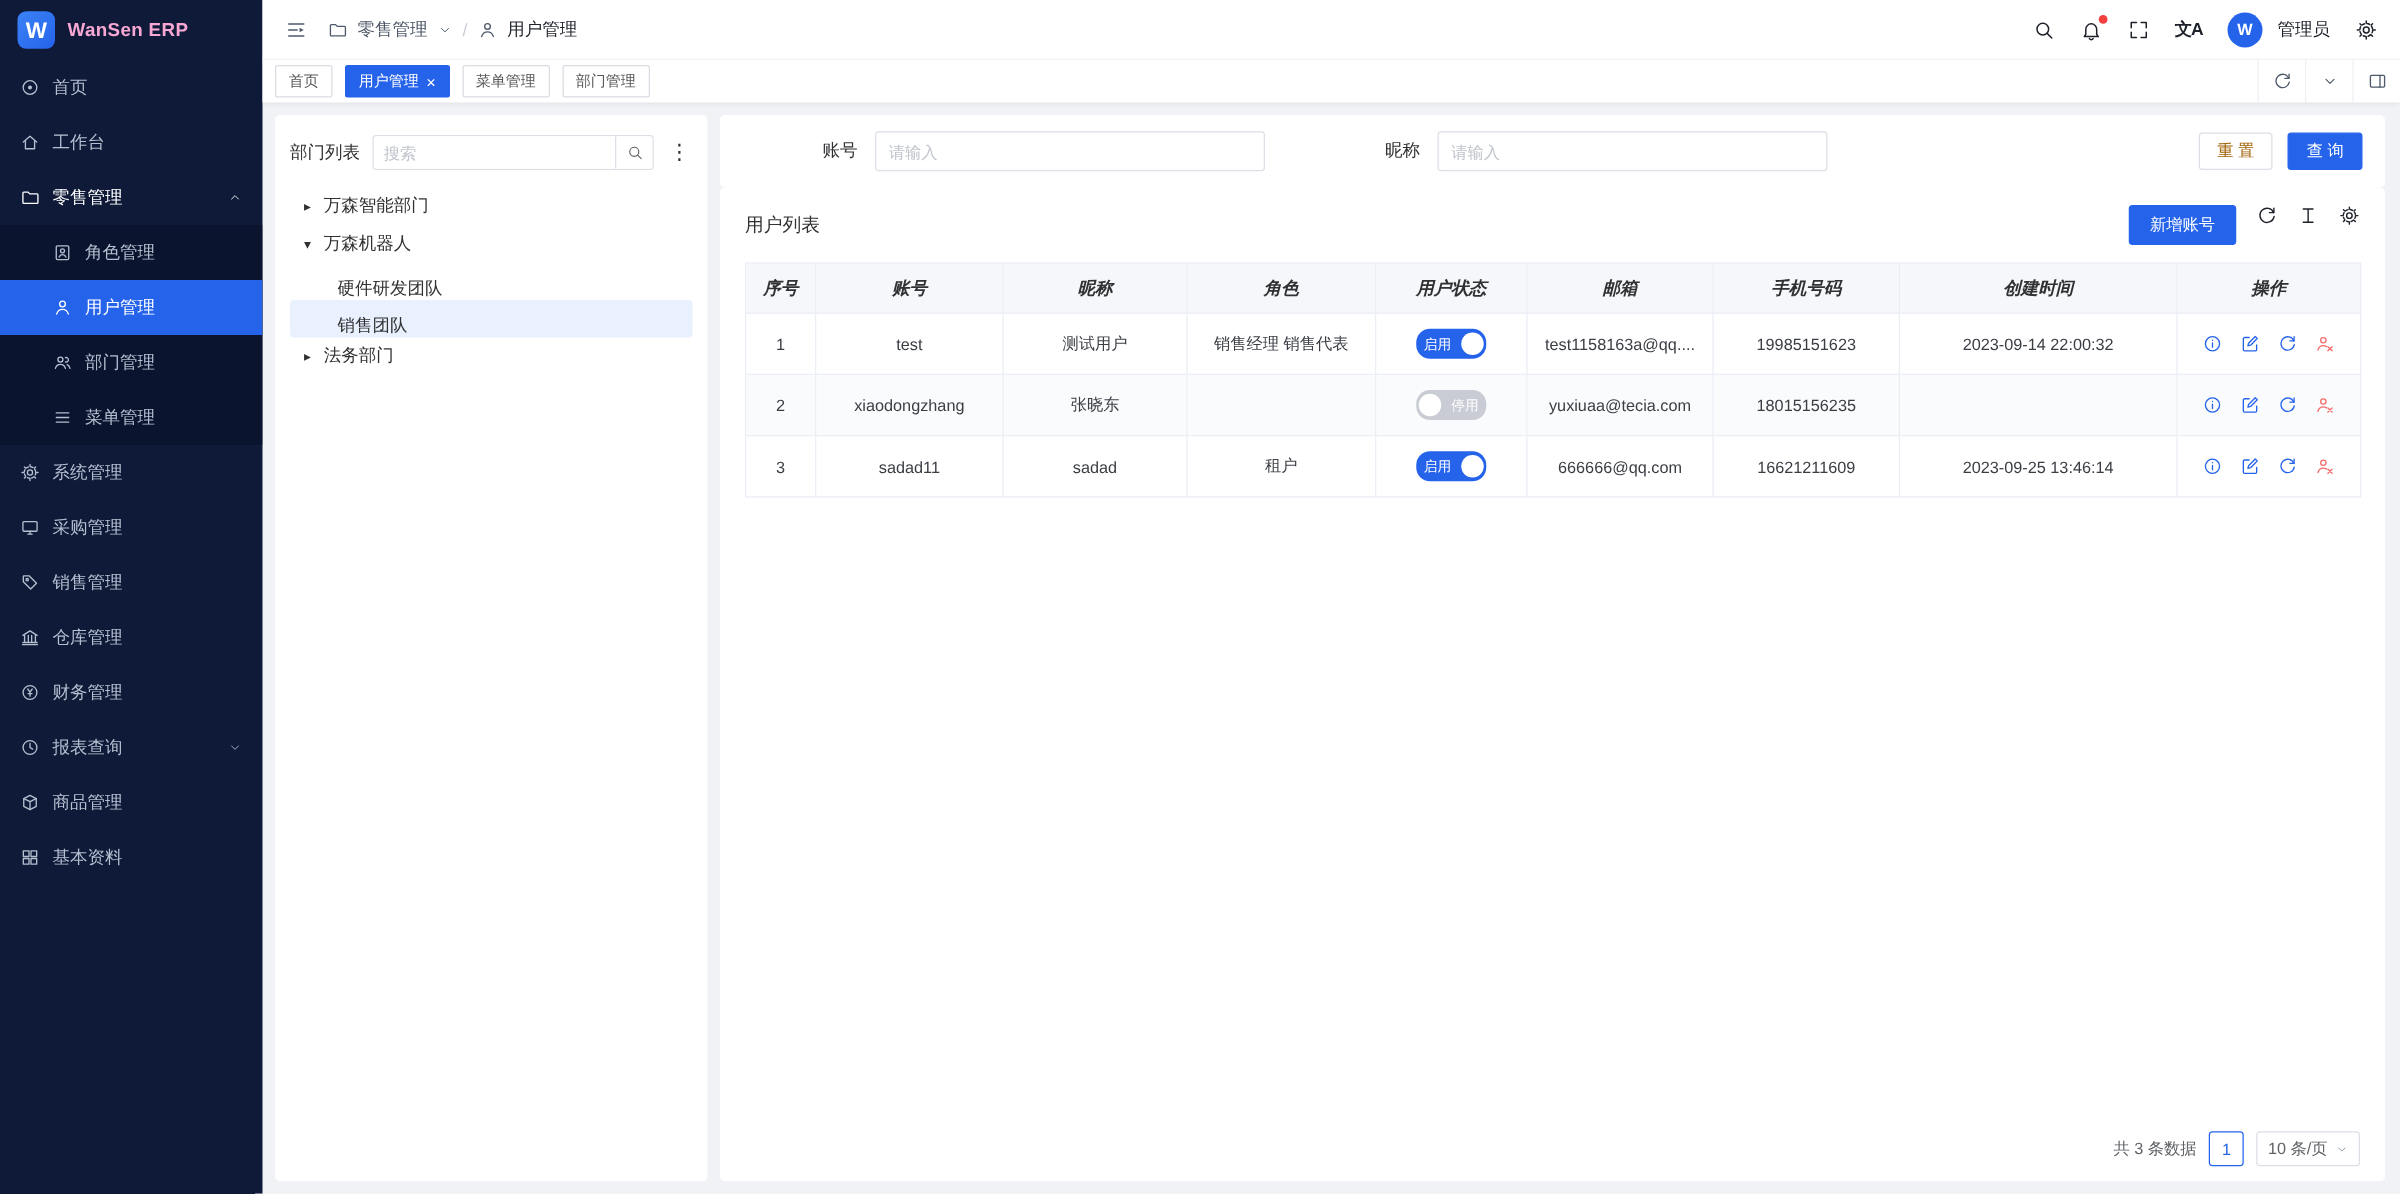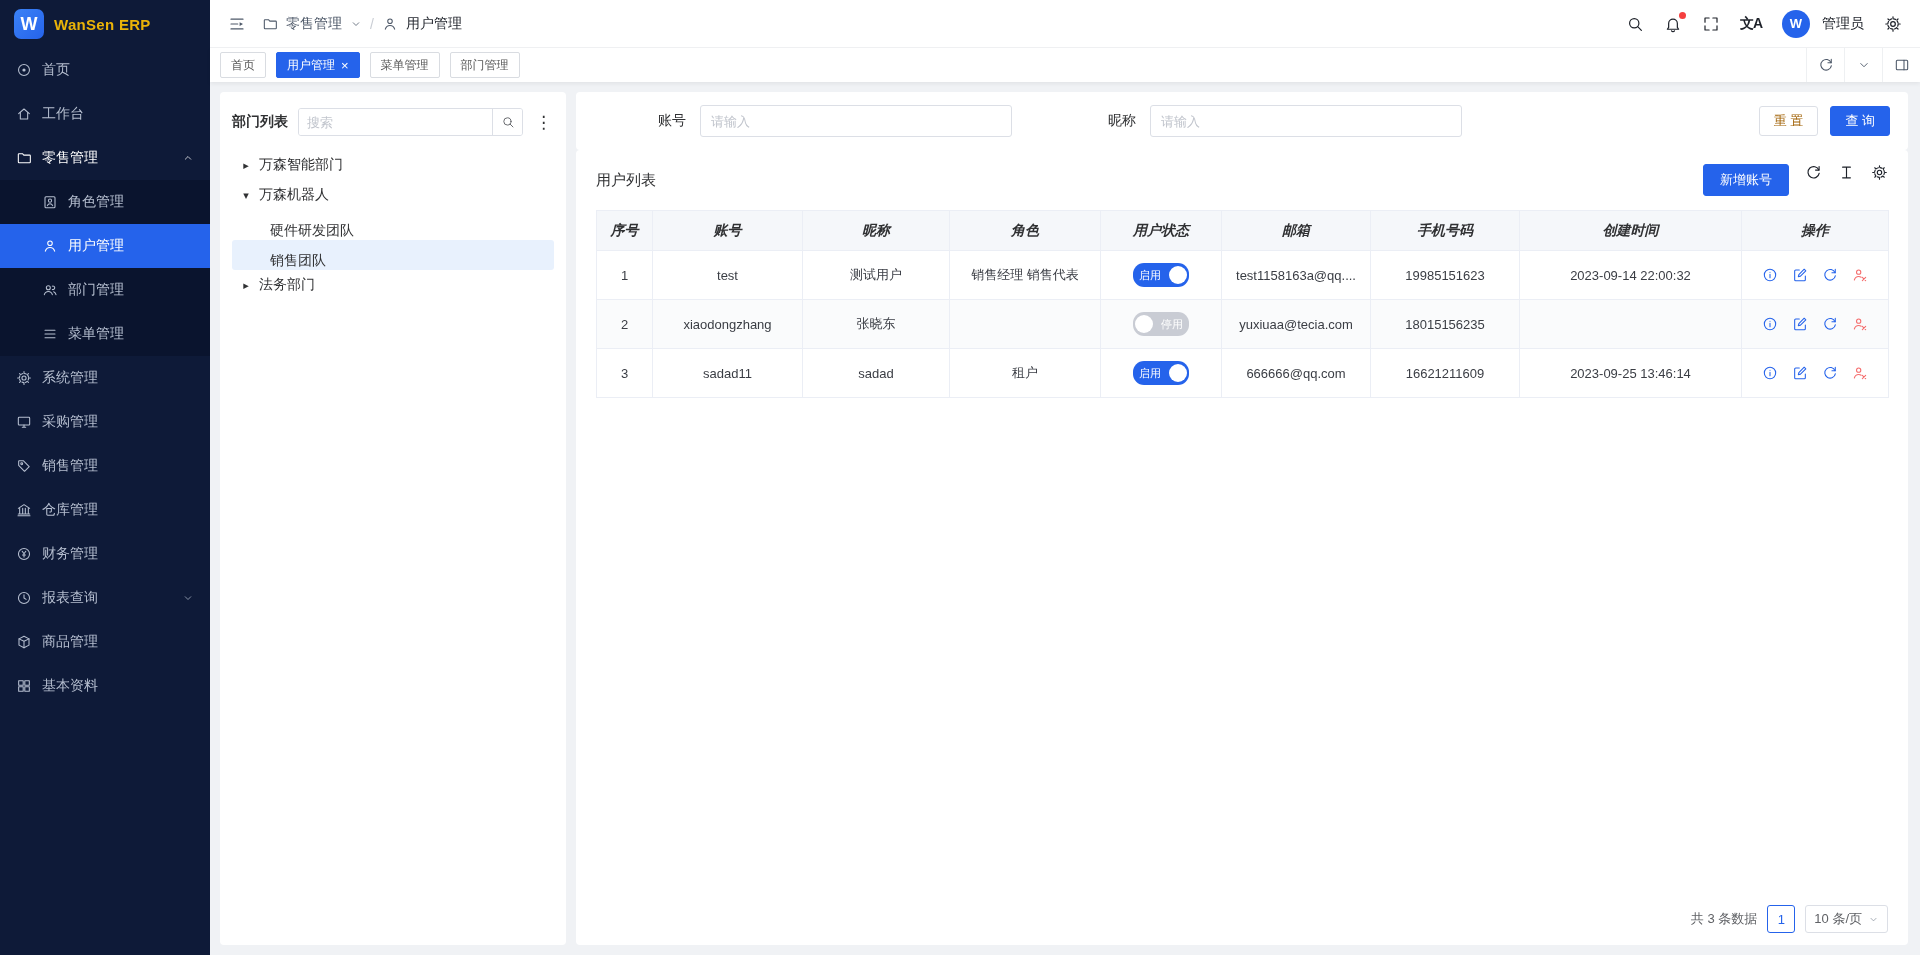--- a/index.html
+++ b/index.html
@@ -13,21 +13,21 @@
         stroke-linecap: round; stroke-linejoin: round; display: block; flex-shrink: 0; }
   .ic12 { width: 12px; height: 12px; }
   .ic14 { width: 14px; height: 14px; }
   .ic18 { width: 18px; height: 18px; }
 
   
   .sidebar { width: 210px; flex-shrink: 0; background: #0e1a38; display: flex; flex-direction: column; }
   .logo { height: 48px; display: flex; align-items: center; gap: 10px; padding: 0 14px; flex-shrink: 0; }
   .logo-mark { width: 30px; height: 30px; border-radius: 7px; background: linear-gradient(135deg,#3b82f6,#2563eb);
                color: #fff; font-weight: bold; font-size: 18px; display: flex; align-items: center; justify-content: center; }
-  .logo-text { color: #eab308; font-weight: bold; font-size: 15px; letter-spacing: .3px; }
+  .logo-text { color: #f9a8d4; font-weight: bold; font-size: 15px; letter-spacing: .3px; }
   .menu { flex: 1; overflow: hidden; }
   .menu-item { height: 44px; display: flex; align-items: center; gap: 10px; padding: 0 16px;
                font-size: 14px; color: #b6bfd0; cursor: pointer; }
   .menu-item .mi-chev { margin-left: auto; opacity: .9; }
   .menu-item.open { color: #fff; }
   .submenu { background: #0a142e; }
   .submenu .menu-item { padding-left: 42px; }
   .menu-item.active { background: #2563eb; color: #fff; }
 
   
@@ -57,21 +57,21 @@
   .tab-ctrl { width: 38px; display: flex; align-items: center; justify-content: center;
               border-left: 1px solid #eef0f2; color: #4e5969; cursor: pointer; }
 
   
   .content { flex: 1; display: flex; gap: 10px; padding: 10px 12px 10px 10px; min-height: 0; }
 
   
   .dept-card { width: 346px; flex-shrink: 0; background: #fff; border-radius: 4px; padding: 16px 12px;
                display: flex; flex-direction: column; }
   .dept-head { display: flex; align-items: center; gap: 10px; }
-  .dept-title { font-size: 14px; font-weight: bold; color: #303133; white-space: nowrap; }
+  .dept-title { font-size: 14px; font-weight: normal; color: #303133; white-space: nowrap; }
   .dept-search { flex: 1; display: flex; height: 28px; border: 1px solid #dcdfe6; border-radius: 3px; overflow: hidden; background: #fff; }
   .dept-search input { flex: 1; min-width: 0; border: none; outline: none; padding: 0 8px; font-size: 13px; color: #303133; }
   .dept-search input::placeholder { color: #c0c4cc; }
   .search-btn { width: 30px; border: none; border-left: 1px solid #dcdfe6; background: #fff; color: #606266;
                 display: flex; align-items: center; justify-content: center; cursor: pointer; }
   .search-btn .ic { width: 14px; height: 14px; }
   .dept-dots { font-size: 17px; color: #303133; cursor: pointer; padding: 0 2px; }
   .tree { margin-top: 14px; font-size: 14px; color: #303133; }
   .tree-item { height: 30px; display: flex; align-items: center; gap: 7px; padding: 0 8px; border-radius: 3px; cursor: pointer; }
   .tree-item .caret { width: 12px; text-align: center; font-size: 11px; color: #303133; }

